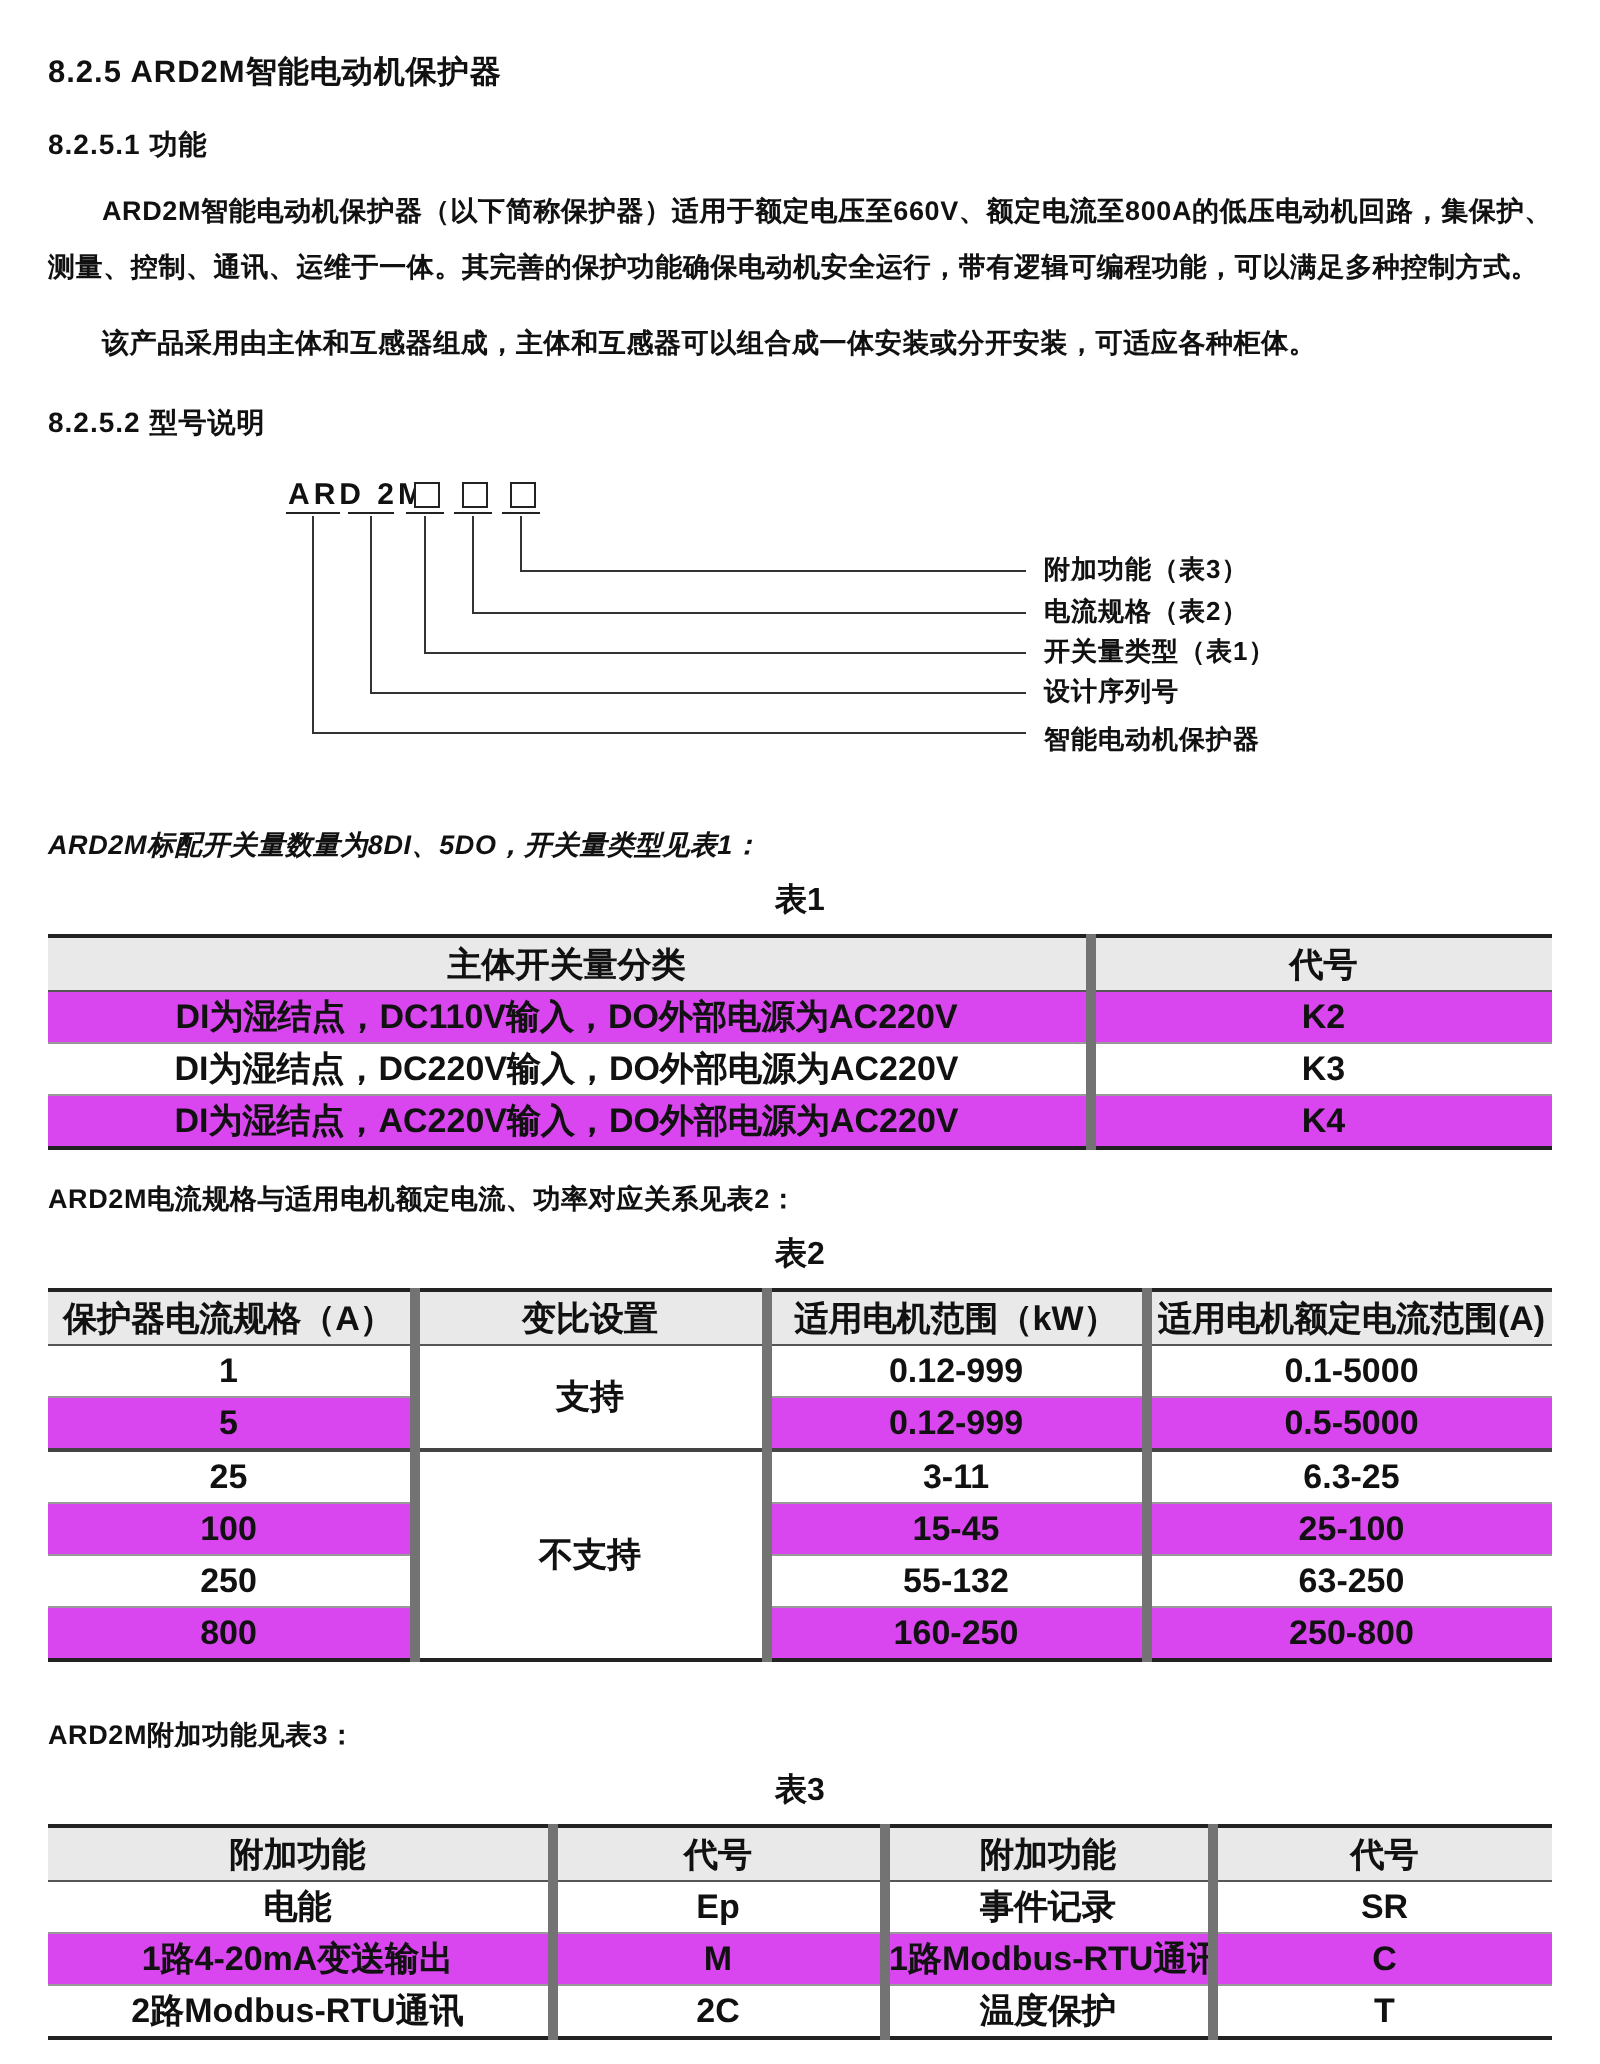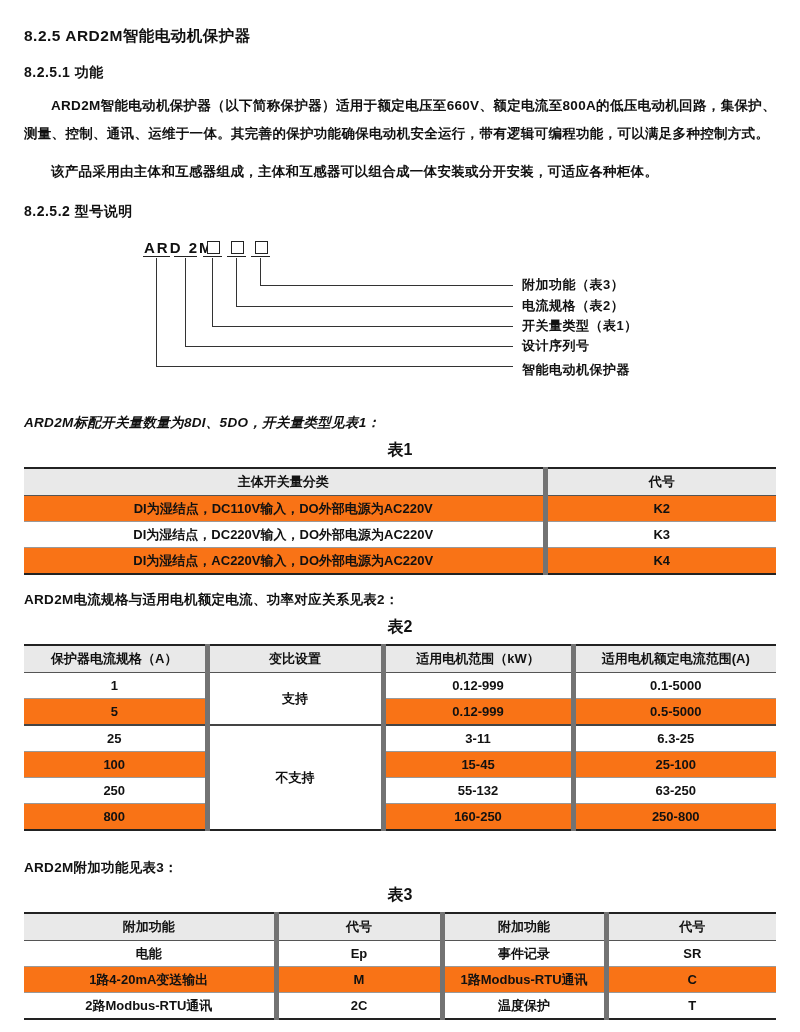--- a/index.html
+++ b/index.html
@@ -27,28 +27,28 @@
   .c2{left:161px;height:88px;width:327px;}
   .c1{left:132px;height:108px;width:356px;}
   .dlabel{position:absolute;left:498px;white-space:nowrap;letter-spacing:.5px;}
   .dl1{top:37px;} .dl2{top:58px;} .dl3{top:78px;} .dl4{top:98px;} .dl5{top:122px;}
   
   .tbl-intro{font-size:13.5px;margin:0;letter-spacing:.3px;}
   .intro1{margin-top:35px;font-style:italic;} .intro2{margin-top:16px;} .intro3{margin-top:28px;}
   .tbl-caption{text-align:center;font-size:16px;margin-top:8px;}
   
   table{border-collapse:collapse;table-layout:fixed;width:752px;margin-top:6px;
-    border-top:2px solid #222;border-bottom:2px solid #222;font-size:13px;}
+    border-top:2px solid #222;border-bottom:2px solid #222;font-size:17px;}
   th,td{padding:0;text-align:center;vertical-align:middle;font-weight:700;
     overflow:hidden;white-space:nowrap;}
   th{background:#e9e9e9;height:26px;border-bottom:1.6px solid #555;}
   td{height:25px;border-bottom:1px solid #999;background:#fff;}
   tr:last-child td{border-bottom:none;}
   th + th, td + td{border-left:5px solid #737373;}
-  tr.stripe td{background:#f97316;}
+  tr.stripe td{background:#d946ef;}
   td.merge{background:#fff;}
   tr.group-sep td{border-top:2px solid #444;}
 </style>
 </head>
 <body>
 
 <div class="page">
 
   <h1>8.2.5 ARD2M智能电动机保护器</h1>
   <h2>8.2.5.1 功能</h2>

